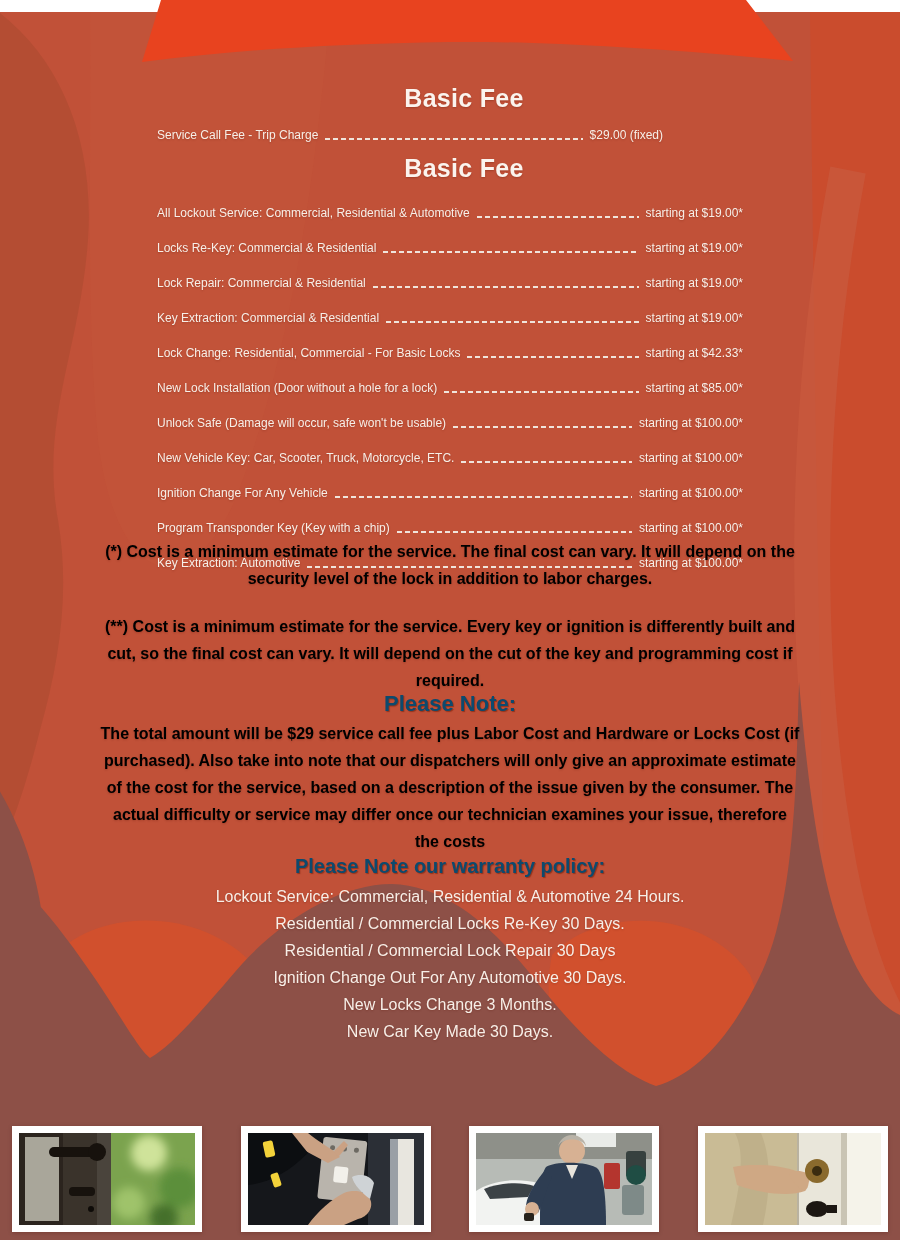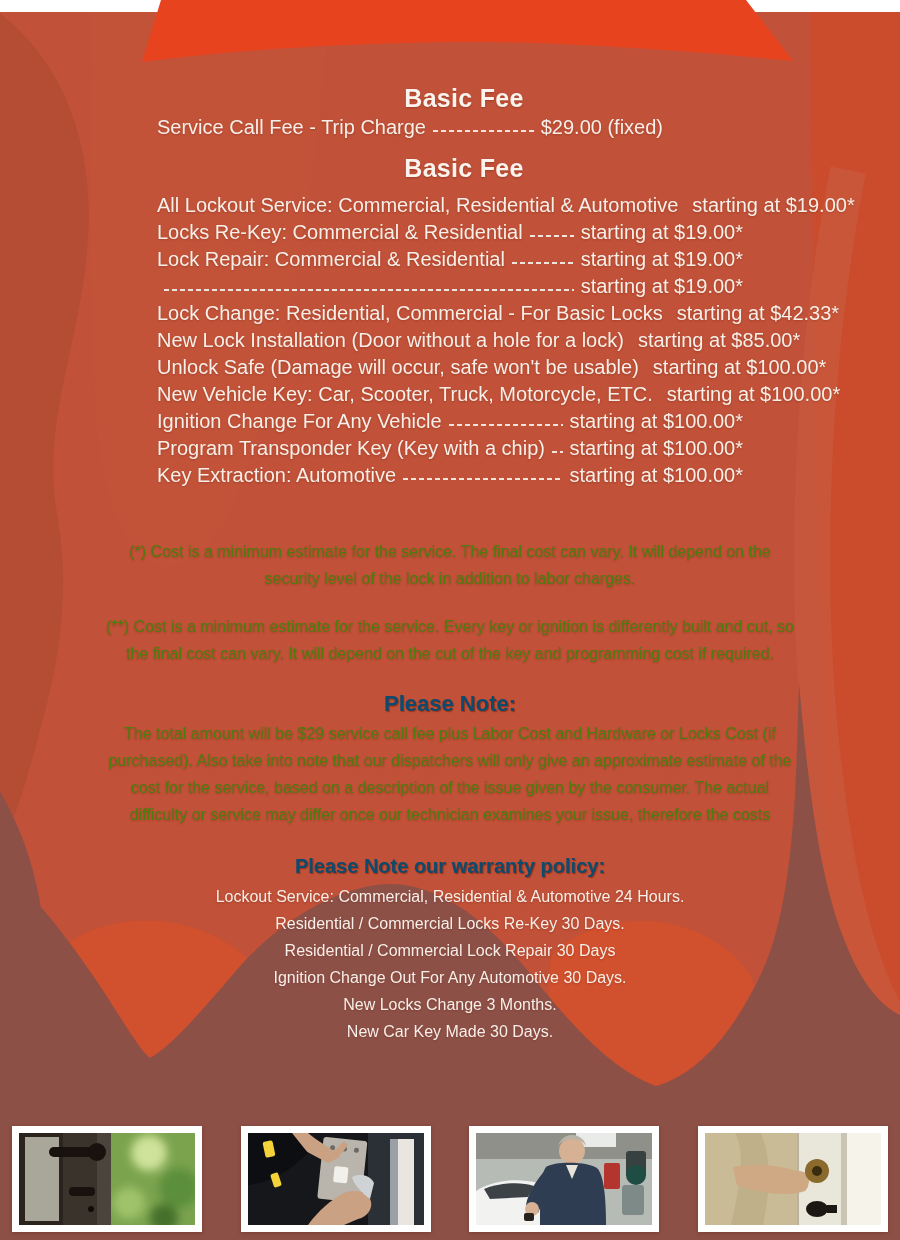--- a/index.html
+++ b/index.html
@@ -32,40 +32,42 @@
   }
   .h-basic1{top:84px;}
   .h-basic2{top:154px;}
 
   .price-col{
     left:157px;width:586px;
   }
   .price-row{
     display:flex;align-items:baseline;
     height:27px;line-height:27px;
-    color:#f7efe8;font-size:20px;
+    color:#f7efe8;font-size:12px;
     text-shadow:0 1px 2px rgba(90,20,0,.25);
     white-space:nowrap;
+    margin-top:8px;
   }
   .pr-label{flex:0 0 auto;}
   .pr-price{flex:0 0 auto;}
   .pr-dashes{
     flex:1 1 auto;
     height:2px;align-self:center;
     margin:6px 7px 0 7px;
     background:repeating-linear-gradient(90deg,#f0e4dc 0 5px,rgba(0,0,0,0) 5px 8px);
   }
   .single-row{top:114px;width:506px;}
   .list-rows{top:192px;}
 
   .note-block{
     left:100px;width:700px;
     text-align:center;
-    color:#4d7c0f;font-size:16px;line-height:27px;
+    color:#000000;font-size:16px;line-height:27px;
     text-shadow:0 1px 2px rgba(90,20,0,.25);
+    font-weight:bold;
   }
   .note1{top:538px;}
   .note2{top:613px;}
 
   .yellow-heading{
     left:0;right:0;text-align:center;
     color:#0c4a6e;font-weight:bold;
     text-shadow:1px 1px 1px rgba(110,25,0,.55);
   }
   .h-please{top:691px;font-size:22px;}
@@ -134,20 +136,21 @@
       <span class="pr-label">Locks Re-Key: Commercial &amp; Residential</span>
       <span class="pr-dashes"></span>
       <span class="pr-price">starting at $19.00*</span>
     </div>
     <div class="price-row">
       <span class="pr-label">Lock Repair: Commercial &amp; Residential</span>
       <span class="pr-dashes"></span>
       <span class="pr-price">starting at $19.00*</span>
     </div>
     <div class="price-row">
+      <span class="pr-label">Key Extraction: Commercial &amp; Residential</span>
       <span class="pr-dashes"></span>
       <span class="pr-price">starting at $19.00*</span>
     </div>
     <div class="price-row">
       <span class="pr-label">Lock Change: Residential, Commercial - For Basic Locks</span>
       <span class="pr-dashes"></span>
       <span class="pr-price">starting at $42.33*</span>
     </div>
     <div class="price-row">
       <span class="pr-label">New Lock Installation (Door without a hole for a lock)</span>

